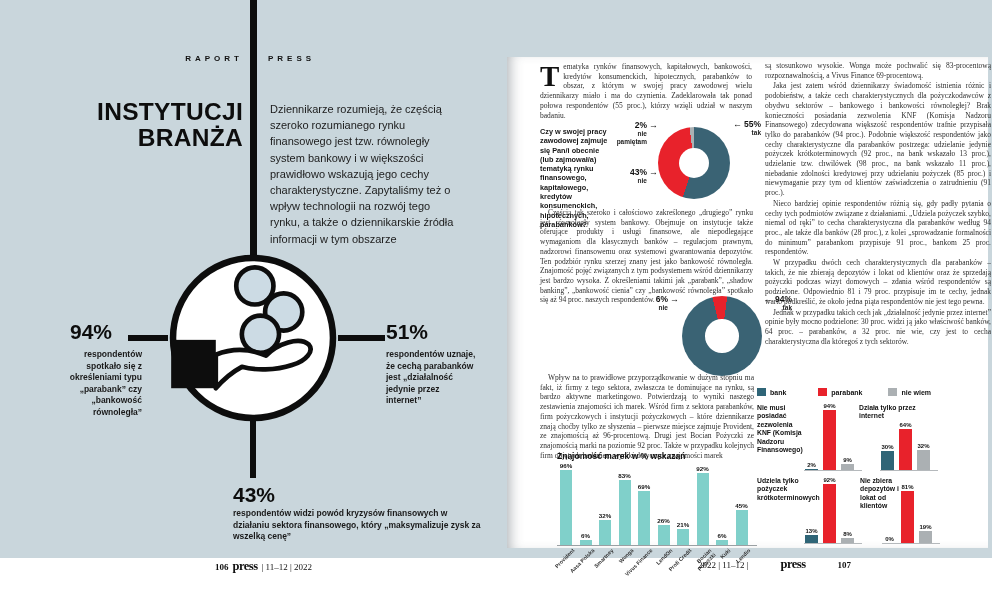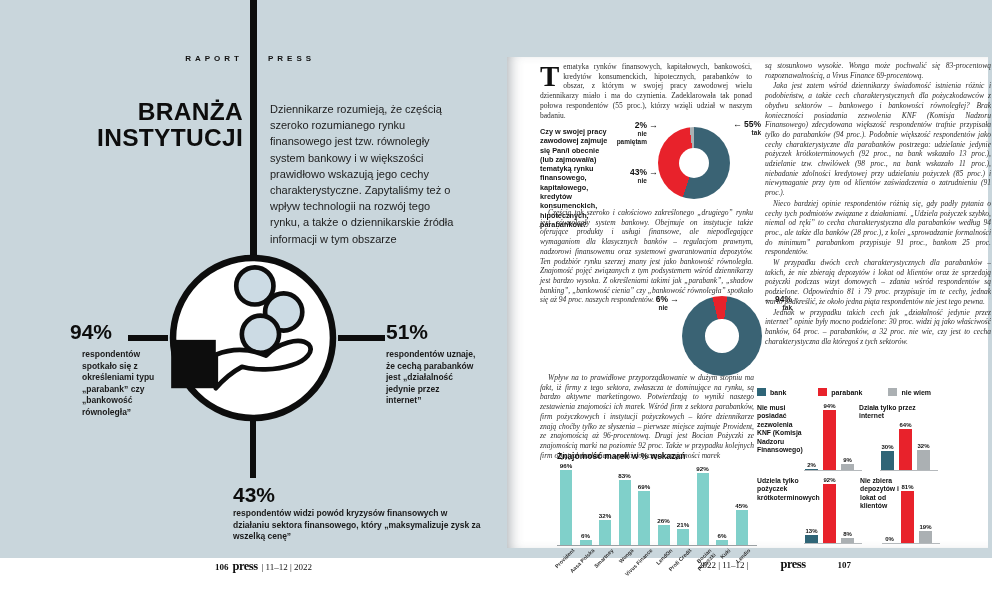--- a/index.html
+++ b/index.html
@@ -19,21 +19,21 @@
   .hline{position:absolute;height:6px;background:#0d0d0d;}
   .vline{position:absolute;width:6px;background:#0d0d0d;}
   .stat-val{position:absolute;font-size:21px;font-weight:800;color:#0d0d0d;}
   .stat-txt{position:absolute;font-size:8.5px;line-height:11.5px;font-weight:bold;color:#1a1a1a;}
   
   .white-page{position:absolute;left:507px;top:57px;width:481px;height:491px;background:#fff;
               box-shadow:inset 10px 0 14px -8px rgba(60,70,80,.45);}
   .wp{position:absolute;}
   .body-text{font-family:"Liberation Serif",serif;font-size:7.5px;line-height:9.7px;
              text-align:justify;color:#2e2e2e;}
-  .body-text p{margin:0 0 1px 0;font-style:italic;}
+  .body-text p{margin:0 0 1px 0;}
   .body-text p.ind{text-indent:8px;}
   .dropcap{float:left;font-family:"Liberation Serif",serif;font-weight:bold;font-size:29px;
            line-height:24px;padding:2px 4px 0 0;color:#111;}
   .qtext{font-size:7.3px;line-height:9.3px;font-weight:bold;color:#161616;}
   .donut{position:absolute;border-radius:50%;}
   .donut::after{content:"";position:absolute;inset:29%;background:#fff;border-radius:50%;}
   .callout{position:absolute;display:flex;gap:2px;align-items:flex-start;}
   .callout .txt{display:flex;flex-direction:column;}
   .callout .cv{font-size:8.5px;font-weight:800;line-height:9px;color:#111;}
   .callout .cl{font-size:6.5px;font-weight:bold;line-height:7.5px;color:#222;}
@@ -63,42 +63,42 @@
 <body>
 
 <div class="canvas">
   <div class="blue-bg"></div>
 
   <div class="kicker l">RAPORT</div>
   <div class="top-rule"></div>
   <div class="kicker r">PRESS</div>
 
   <div class="big-title">
+    <div>INSTYTUCJI</div>
     <div>BRANŻA</div>
-    <div>INSTYTUCJI</div>
   </div>
 
   <div class="intro">Dziennikarze rozumieją, że częścią szeroko rozumianego rynku finansowego jest tzw. równoległy system bankowy i w większości prawidłowo wskazują jego cechy charakterystyczne. Zapytaliśmy też o wpływ technologii na rozwój tego rynku, a także o dziennikarskie źródła informacji w tym obszarze</div>
 
   <div class="hand-wrap">
     <svg viewBox="-100 -100 200 200" width="186" height="186">
       <circle r="86" fill="#ffffff" stroke="#0d0d0d" stroke-width="7"></circle>
       <rect x="-88" y="2" width="48" height="52" fill="#0d0d0d"></rect>
       <circle cx="2" cy="-56" r="20" fill="#ccdbe4" stroke="#0d0d0d" stroke-width="5"></circle>
       <circle cx="33" cy="-28" r="20" fill="#ccdbe4" stroke="#0d0d0d" stroke-width="5"></circle>
       <circle cx="8" cy="-4" r="20" fill="#ccdbe4" stroke="#0d0d0d" stroke-width="5"></circle>
       <path d="M -40 18 C -20 10 -2 12 14 19 C 26 6 50 -2 60 7 C 66 14 57 25 42 29 C 24 35 2 35 -12 31 C -25 38 -34 47 -40 54 Z" fill="#ffffff" stroke="#0d0d0d" stroke-width="5" stroke-linejoin="round"></path>
     </svg>
   </div>
   <div class="hline" style="left:128px;top:335px;width:40px;"></div>
   <div class="hline" style="left:338px;top:335px;width:47px;"></div>
   <div class="vline" style="left:250px;top:420px;height:58px;"></div>
 
   <div class="stat-val" style="left:70px;top:320px;">94%</div>
-  <div class="stat-txt" style="left:82px;top:349px;width:82px;">respondentów spotkało się z określeniami typu „parabank” czy „bankowość równoległa”</div>
+  <div class="stat-txt" style="left:60px;top:349px;width:82px;text-align:right;">respondentów spotkało się z określeniami typu „parabank” czy „bankowość równoległa”</div>
 
   <div class="stat-val" style="left:386px;top:320px;">51%</div>
   <div class="stat-txt" style="left:386px;top:349px;width:90px;">respondentów uznaje, że cechą parabanków jest „działalność jedynie przez internet”</div>
 
   <div class="stat-val" style="left:233px;top:483px;">43%</div>
   <div class="stat-txt" style="left:233px;top:508px;width:252px;">respondentów widzi powód kryzysów finansowych w działaniu sektora finansowego, który „maksymalizuje zysk za wszelką cenę”</div>
 
   <div class="white-page">
 
     <div class="wp body-text" style="left:33px;top:5px;width:212px;">

